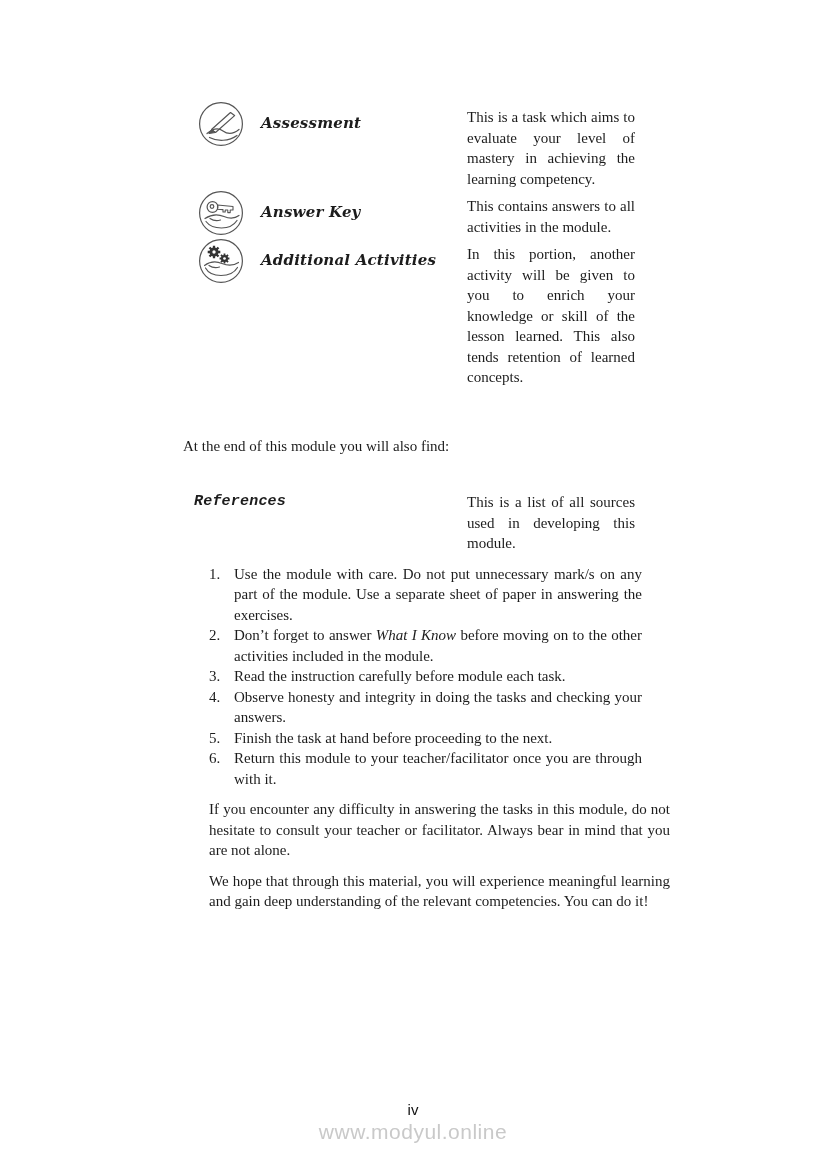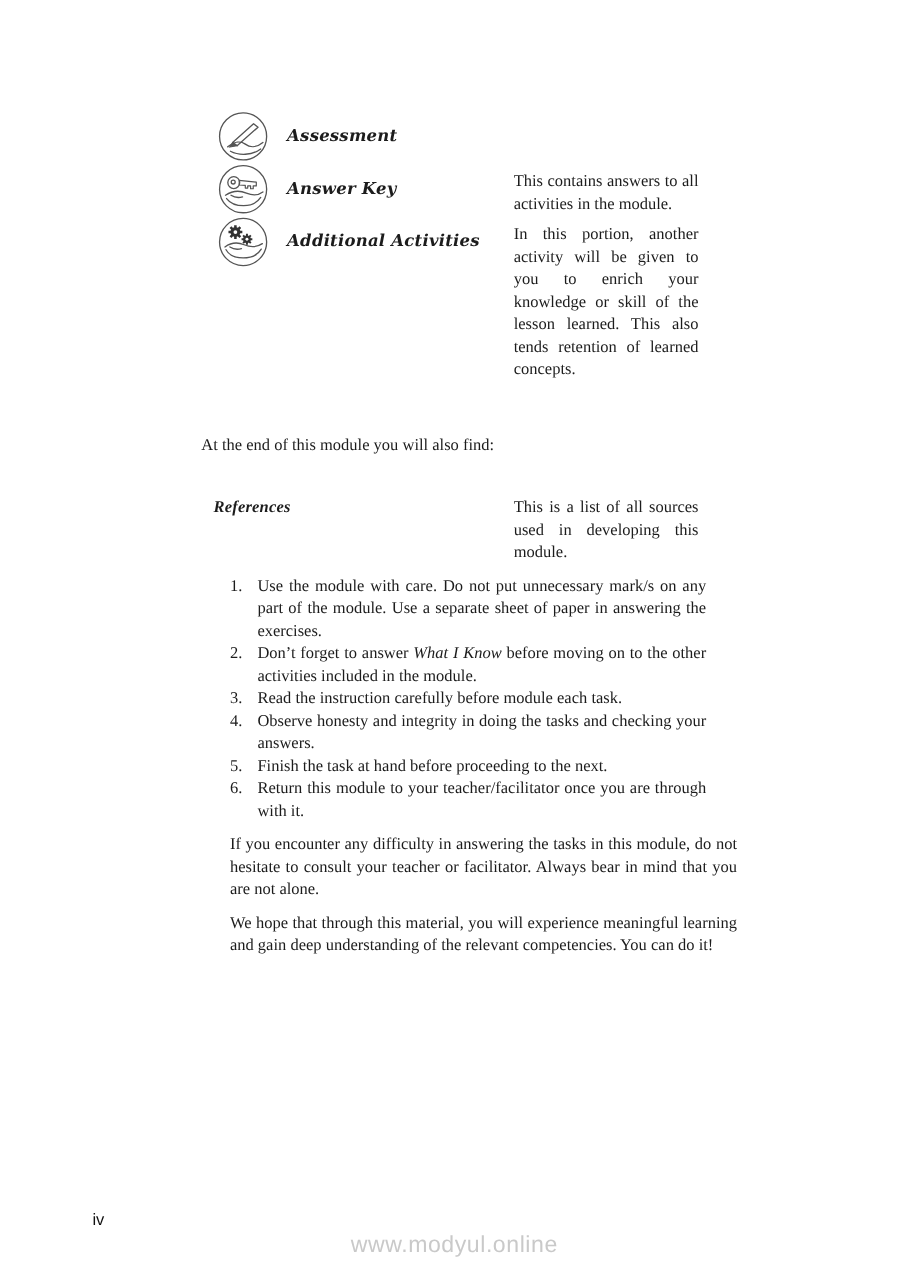--- a/index.html
+++ b/index.html
@@ -43,21 +43,21 @@
   .closing-note { margin: 48px 107px 0 99px; }
   .reminders-intro { margin: 39px 107px 0 99px; }
 
   
   .references-row {
     display: grid;
     grid-template-columns: 273px 1fr;
     margin: 36px 107px 0 110px;
   }
   .references-label {
-    font-family: Liberation Serif, serif;
+    font-family: Liberation Mono, monospace;
     font-weight: bold;
     font-style: italic;
     font-size: 15px;
     letter-spacing: 0.2px;
   }
   .references-desc { text-align: justify; }
 
   
   .reminders-list { list-style: none; margin: 10px 100px 0 125px; }
   .reminder-item {
@@ -71,21 +71,21 @@
   .body-para {
     margin: 10px 72px 0 125px;
     text-align: justify;
   }
 
   
   .page-number {
     position: absolute;
     top: 1100px;
     left: 0; right: 0;
-    text-align: left;
+    text-align: center;
     font-family: "Liberation Sans", sans-serif;
     font-size: 15px;
     color: #111111;
   }
   .watermark {
     position: absolute;
     top: 1122px;
     left: 0; right: 0;
     text-align: center;
     font-family: "Liberation Sans", sans-serif;
@@ -107,20 +107,21 @@
       <div class="icon-wrap">
         <svg viewBox="0 0 48 48" aria-hidden="true">
           <circle class="ic" cx="24" cy="24" r="21.4"></circle>
           <path d="M14.5 29.5 L33.5 12.5 L37.6 15.6 L18.5 32.5 Z" fill="#ffffff" stroke="#555555" stroke-width="1.2" stroke-linejoin="round"></path>
           <path d="M14.5 29.5 L18.5 32.5 L11.8 33.6 Z" fill="#555555" stroke="#555555" stroke-width="1"></path>
           <path class="ic" d="M10 33.5 C16 28.5 22 28 26 31 C30 34 36 34.5 42 29.5"></path>
           <path class="ic" d="M12.5 37.5 C20 41.5 32 41.5 40 35.5"></path>
         </svg>
       </div>
       <div class="row-label">Assessment</div>
+      <div class="row-desc">This is a task which aims to evaluate your level of mastery in achieving the learning competency.</div>
     </div>
 
     <div class="icon-row">
       <div class="icon-wrap">
         <svg viewBox="0 0 48 48" aria-hidden="true">
           <circle class="ic" cx="24" cy="24" r="21.4"></circle>
           <path d="M20.5 16 L36 17.5 L36 21 L33.2 21 L33.2 23.6 L30.8 23.6 L30.8 21 L28.2 21 L28.2 23 L26 23 L26 20.6 L20.5 20.2 Z" fill="#ffffff" stroke="#555555" stroke-width="1.1" stroke-linejoin="round"></path>
           <circle class="ic" cx="15.5" cy="18" r="5.4"></circle>
           <circle class="ic" cx="15" cy="17.5" r="1.8"></circle>
           <path class="ic" d="M8 29.5 C14 25.5 21 25 27 27.5 C33 30 38 29.5 42 26.5"></path>

